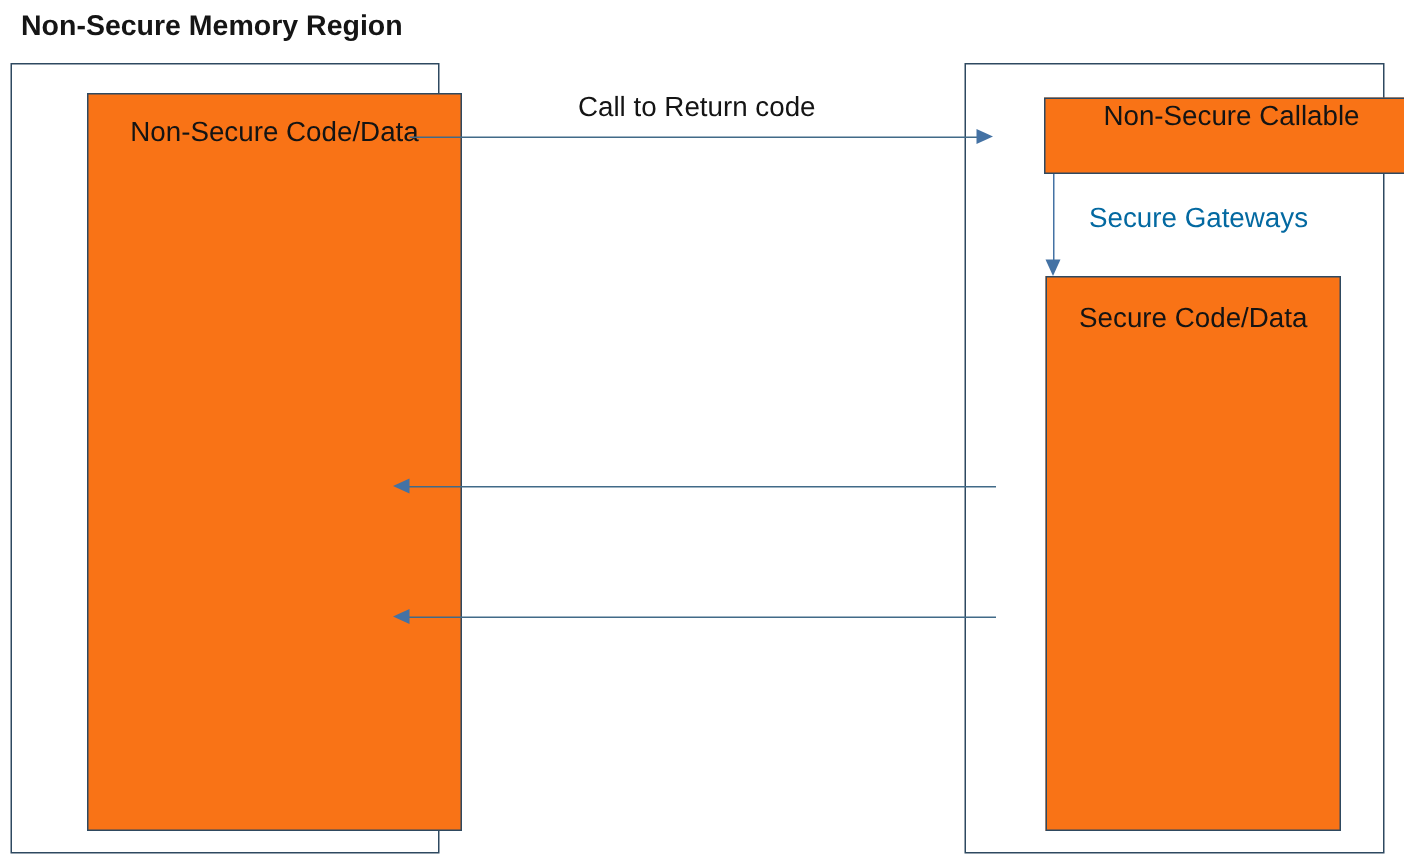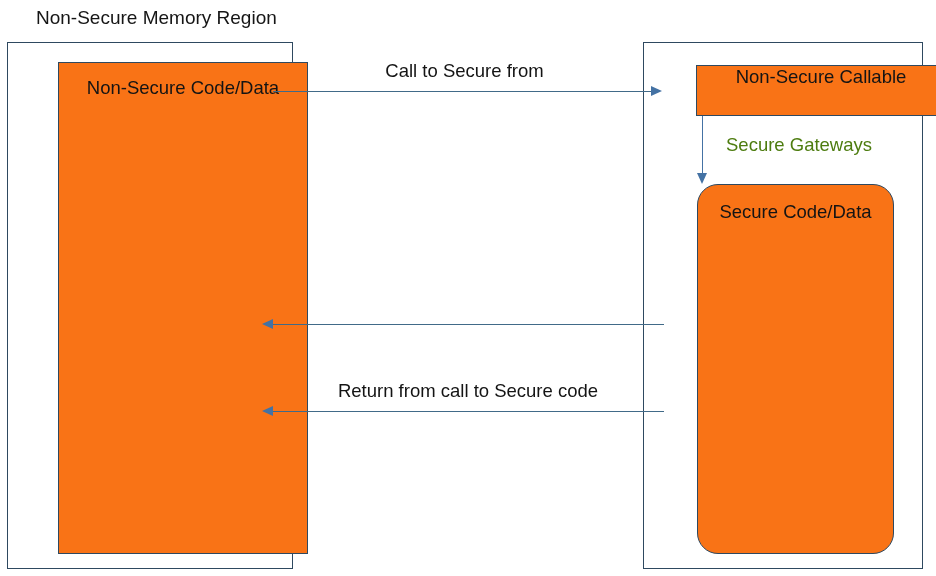--- a/index.html
+++ b/index.html
@@ -20,22 +20,21 @@
     overflow: hidden;
   }
 
   
   .region-caption {
     position: absolute;
     font-size: 19px;
     line-height: 24px;
     color: #151515;
     white-space: nowrap;
-    font-weight: 400;
-    margin-left: 22px;
+    font-weight: 700;
   }
   #caption-nonsecure { left: 14px;  top: 6px; }
   #caption-secure    { left: 665px; top: 6px; }
 
   
   .region-frame {
     position: absolute;
     border: 1.6px solid #2e4960;
     background: transparent;
     box-sizing: border-box;
@@ -61,21 +60,21 @@
     color: #141414;
     white-space: nowrap;
   }
 
   #box-nonsecure-code { left: 24px;  top: 62px;  width: 250px; height: 492px; }
   #box-nonsecure-code .box-label { top: 14px; }
 
   #box-nsc { left: 662px; top: 65px; width: 250px; height: 51px; }
   #box-nsc .box-label { top: 0; text-align: center; }
 
-  #box-secure-code { left: 663px; top: 184px; width: 197px; height: 370px; border-radius: 21px; }
+  #box-secure-code { left: 663px; top: 184px; width: 197px; height: 370px; }
   #box-secure-code .box-label { top: 16px; }
 
   
   .hline {
     position: absolute;
     height: 0;
     border-top: 1.5px solid #416a88;
   }
   .vline {
     position: absolute;
@@ -108,21 +107,21 @@
   
   #line-call-secure      { left: 273px; top: 91px;  width: 383px; }
   #head-call-secure      { left: 651px; top: 85.5px; }
   #label-call-secure     { position: absolute; left: 273px; top: 60px; width: 383px;
                            text-align: center; font-size: 18.5px; line-height: 22px; color: #141414; }
 
   
   #line-gateways         { left: 702px; top: 116px; height: 58px; }
   #head-gateways         { left: 696.5px; top: 173px; }
   #label-gateways        { position: absolute; left: 726px; top: 134px;
-                           font-size: 18.5px; line-height: 22px; color: #4d7c0f; white-space: nowrap; }
+                           font-size: 18.5px; line-height: 22px; color: #0369a1; white-space: nowrap; }
 
   
   #line-indirect-call    { left: 272px; top: 324px; width: 392px; }
   #head-indirect-call    { left: 262px; top: 318.5px; }
   #label-indirect-call   { position: absolute; left: 272px; top: 293px; width: 392px;
                            text-align: center; font-size: 18.5px; line-height: 22px; color: #141414; }
 
   
   #line-return-secure    { left: 272px; top: 411px; width: 392px; }
   #head-return-secure    { left: 262px; top: 405.5px; }
@@ -148,26 +147,25 @@
   <div class="inner-box" id="box-nsc">
     <div class="box-label">Non-Secure Callable</div>
   </div>
 
   <div class="inner-box" id="box-secure-code">
     <div class="box-label">Secure Code/Data</div>
   </div>
 
   <div class="hline" id="line-call-secure"></div>
   <div class="arrowhead right" id="head-call-secure"></div>
-  <div id="label-call-secure">Call to Secure from</div>
+  <div id="label-call-secure">Call to Return code</div>
 
   <div class="vline" id="line-gateways"></div>
   <div class="arrowhead down" id="head-gateways"></div>
   <div id="label-gateways">Secure Gateways</div>
 
   <div class="hline" id="line-indirect-call"></div>
   <div class="arrowhead left" id="head-indirect-call"></div>
 
   <div class="hline" id="line-return-secure"></div>
   <div class="arrowhead left" id="head-return-secure"></div>
-  <div id="label-return-secure">Return from call to Secure code</div>
 
 </div>
 
 </body></html>

